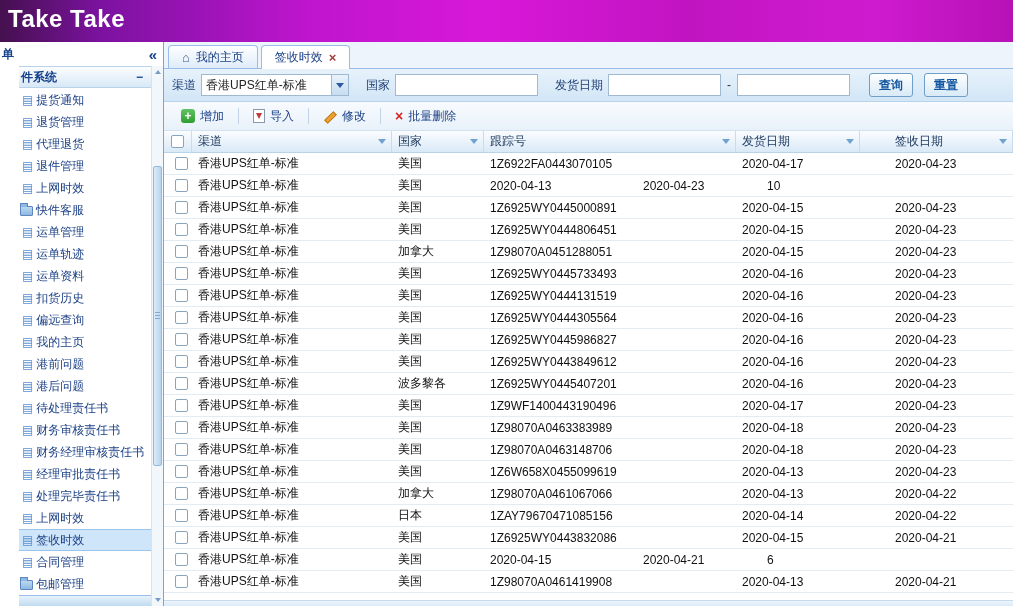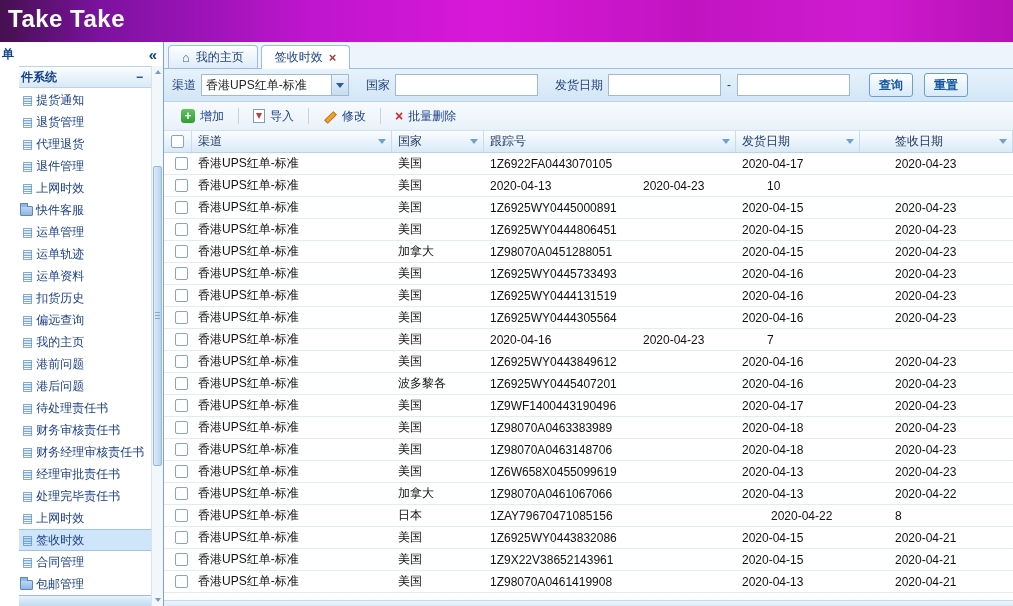--- a/index.html
+++ b/index.html
@@ -393,20 +393,21 @@
               <div class="cell col3">2020-04-16</div>
               <div class="cell col4">2020-04-23</div>
               <div class="cell col5">7</div>
             </div>
             <div class="grid-row">
               <div class="cell cb-cell">
                 <span class="checkbox"></span>
               </div>
               <div class="cell col0">香港UPS红单-标准</div>
               <div class="cell col1">美国</div>
+              <div class="cell col2">1Z6925WY0445986827</div>
               <div class="cell col3">2020-04-16</div>
               <div class="cell col4">2020-04-23</div>
               <div class="cell col5">7</div>
             </div>
             <div class="grid-row">
               <div class="cell cb-cell">
                 <span class="checkbox"></span>
               </div>
               <div class="cell col0">香港UPS红单-标准</div>
               <div class="cell col1">美国</div>
@@ -481,41 +482,41 @@
               <div class="cell col4">2020-04-22</div>
               <div class="cell col5">9</div>
             </div>
             <div class="grid-row">
               <div class="cell cb-cell">
                 <span class="checkbox"></span>
               </div>
               <div class="cell col0">香港UPS红单-标准</div>
               <div class="cell col1">日本</div>
               <div class="cell col2">1ZAY79670471085156</div>
+              <div class="cell col3">2020-04-14</div>
               <div class="cell col4">2020-04-22</div>
               <div class="cell col5">8</div>
             </div>
             <div class="grid-row">
               <div class="cell cb-cell">
                 <span class="checkbox"></span>
               </div>
               <div class="cell col0">香港UPS红单-标准</div>
               <div class="cell col1">美国</div>
               <div class="cell col2">1Z6925WY0443832086</div>
               <div class="cell col3">2020-04-15</div>
               <div class="cell col4">2020-04-21</div>
               <div class="cell col5">6</div>
             </div>
             <div class="grid-row">
               <div class="cell cb-cell">
                 <span class="checkbox"></span>
               </div>
               <div class="cell col0">香港UPS红单-标准</div>
               <div class="cell col1">美国</div>
-              <div class="cell col2">1Z9X22V38652143961</div>
               <div class="cell col3">2020-04-15</div>
               <div class="cell col4">2020-04-21</div>
               <div class="cell col5">6</div>
             </div>
             <div class="grid-row">
               <div class="cell cb-cell">
                 <span class="checkbox"></span>
               </div>
               <div class="cell col0">香港UPS红单-标准</div>
               <div class="cell col1">美国</div>

